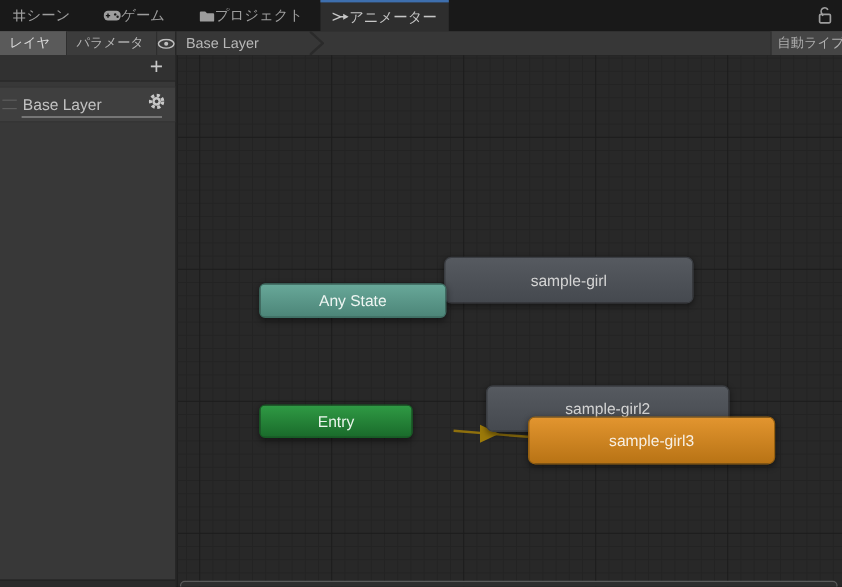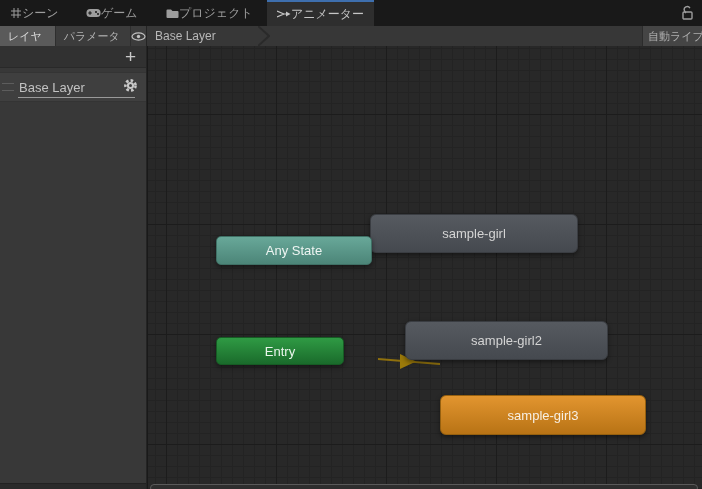--- a/index.html
+++ b/index.html
@@ -68,21 +68,21 @@
   .node { position:absolute; display:flex; align-items:center; justify-content:center;
           font-size:13px; border-radius:6px; box-shadow:0 2px 5px rgba(0,0,0,.45);
           cursor:default; }
   .node.state { background:linear-gradient(#565a60,#45494f); color:#d4d4d4;
                 border:1px solid #3a3d42;text-align:right; }
   .node.any   { background:linear-gradient(#68a899,#4c8578); color:#eef5f2;
                 border:1px solid #3f7065; border-radius:5px; }
   .node.entry { background:linear-gradient(#2f9a44,#1a6b2b); color:#eaf5ec;
                 border:1px solid #165c24; border-radius:5px; }
   .node.default-state { background:linear-gradient(#e2952f,#b87315); color:#f7efe3;
-                border:1px solid #96600f;margin-top:48px; }
+                border:1px solid #96600f; }
 
   .n-sample-girl  { left:222px; top:168px; width:208px; height:39px; }
   .n-any-state    { left:68px;  top:190px; width:156px; height:29px; }
   .n-sample-girl2 { left:257px; top:235px; width:203px; height:39px;margin-top:40px; }
   .n-entry        { left:68px;  top:291px; width:128px; height:28px; }
   .n-sample-girl3 { left:292px; top:301px; width:206px; height:40px; }
 
   .transitions { position:absolute; left:0; top:0; width:554px; height:443px;
                  pointer-events:none; }
 

